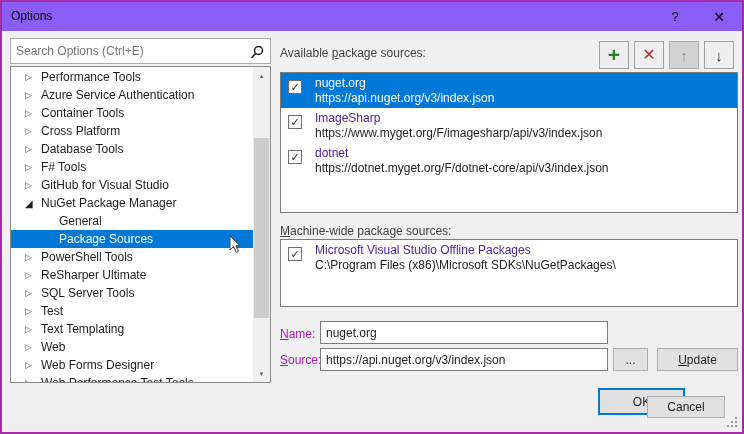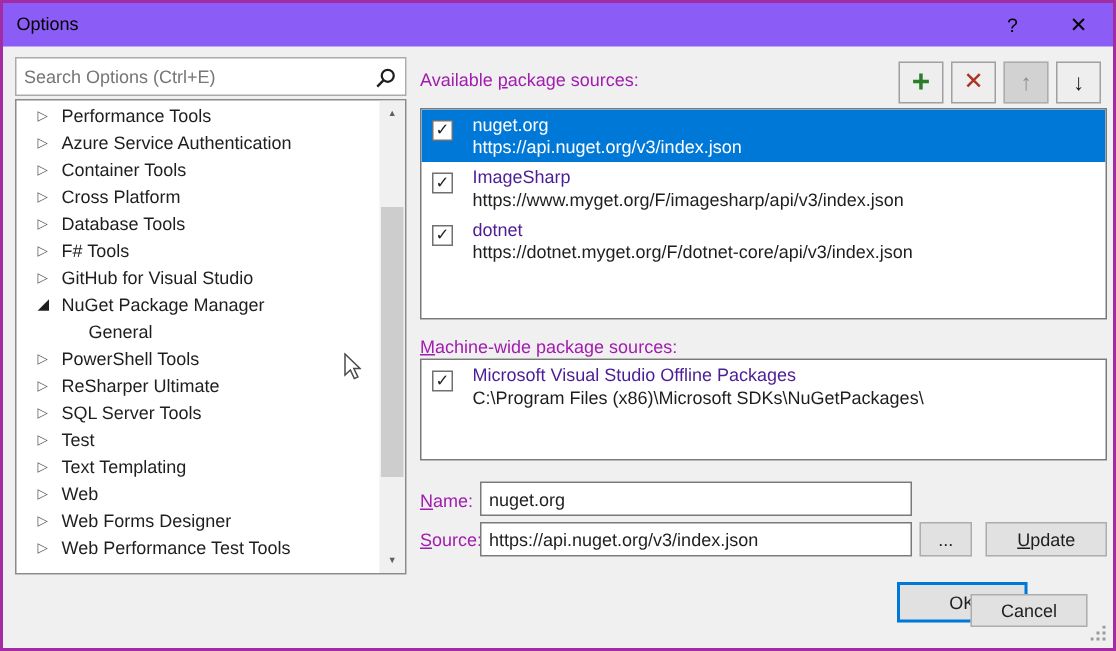--- a/index.html
+++ b/index.html
@@ -33,21 +33,21 @@
   .tree-label { margin-left: 4px; }
 
   
   .tree-scroll { position: absolute; top: 0; right: 0; width: 17px; height: 100%; background: #f0f0f0; }
   .scroll-btn { position: absolute; left: 0; width: 17px; height: 17px; color: #606060; font-size: 6px; display: flex; align-items: center; justify-content: center; }
   .scroll-up { top: 0; }
   .scroll-down { bottom: 0; }
   .scroll-thumb { position: absolute; left: 1px; width: 15px; top: 71px; height: 180px; background: #cdcdcd; }
 
   
-  .section-label { position: absolute; font-size: 12px; color: #a21caf; white-space: pre; text-align: center; }
+  .section-label { position: absolute; font-size: 12px; color: #404040; white-space: pre; text-align: center; }
   .avail-label { left: 278px; top: 44px; }
   .machine-label { left: 278px; top: 222px; }
   .key { text-decoration: underline; }
 
   .tool-btn { position: absolute; top: 39px; width: 30px; height: 28px; background: #eeeeee; border: 1px solid #a0a0a0; display: flex; align-items: center; justify-content: center; cursor: default; }
   .tool-btn.add { left: 597px; }
   .tool-btn.remove { left: 632px; }
   .tool-btn.up { left: 667px; background: #d2d2d2; border-color: #adadad; }
   .tool-btn.down { left: 702px; }
   .add-glyph { color: #2a7e2a; font-size: 21px; font-weight: bold; line-height: 1; margin-top: -2px; }
@@ -136,20 +136,24 @@
           <span class="tree-label">GitHub for Visual Studio</span>
         </div>
         <div class="tree-row">
           <span class="expander expanded">◢</span>
           <span class="tree-label">NuGet Package Manager</span>
         </div>
         <div class="tree-row child">
           <span class="expander"></span>
           <span class="tree-label">General</span>
         </div>
+        <div class="tree-row selected child">
+          <span class="expander"></span>
+          <span class="tree-label">Package Sources</span>
+        </div>
         <div class="tree-row">
           <span class="expander">▷</span>
           <span class="tree-label">PowerShell Tools</span>
         </div>
         <div class="tree-row">
           <span class="expander">▷</span>
           <span class="tree-label">ReSharper Ultimate</span>
         </div>
         <div class="tree-row">
           <span class="expander">▷</span>

